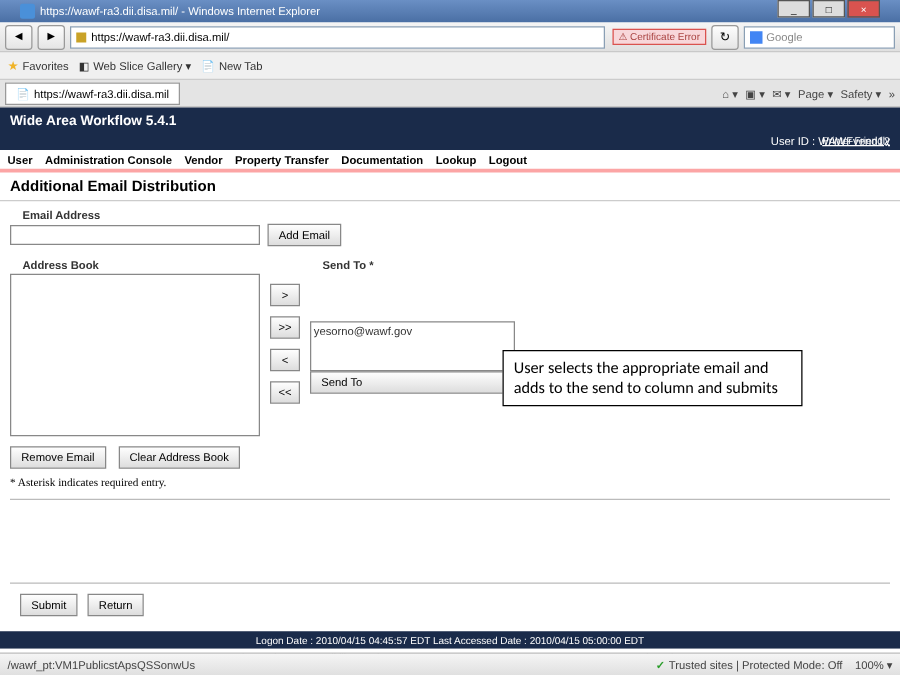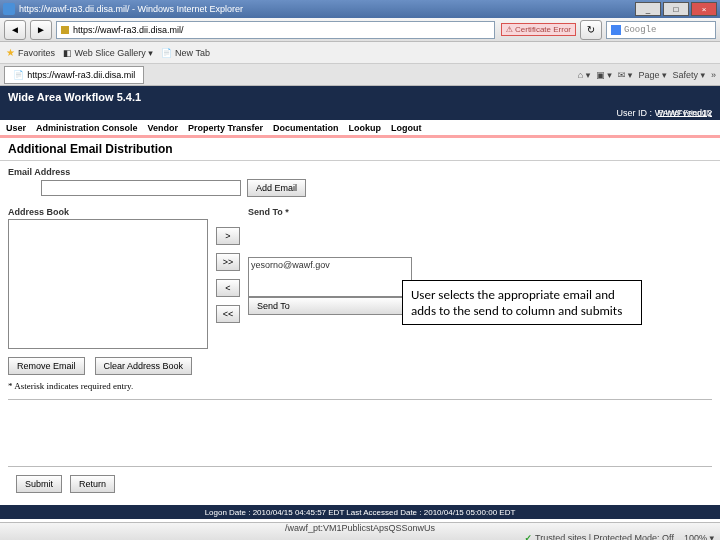--- a/index.html
+++ b/index.html
@@ -1,30 +1,30 @@
 <!DOCTYPE html>
 <html><head>
 <meta charset="utf-8">
 <style>
   * { box-sizing: border-box; margin: 0; padding: 0; }
   body { font-family: "Segoe UI", Tahoma, sans-serif; font-size: 10px; background: #fff; width: 720px; height: 540px; overflow: hidden; position: relative; }
   
-  .titlebar { height: 18px; background: linear-gradient(to bottom, #6a8fc4, #4a6fa4); display: flex; align-items: center; justify-content: space-between; padding: 0 3px; }
+  .titlebar { height: 18px; background: linear-gradient(to bottom, #6a8fc4, #4a6fa4); display: flex; justify-content: space-between; padding: 0 16px; }
   .titlebar-left { display: flex; align-items: center; gap: 4px; color: #fff; font-size: 9px; }
   .titlebar-icon { width: 12px; height: 12px; background: #4a90d9; border-radius: 2px; }
   .titlebar-buttons { display: flex; gap: 2px; }
   .titlebar-btn { width: 26px; height: 14px; border: 1px solid #555; background: #ddd; font-size: 8px; display: flex; align-items: center; justify-content: center; }
   .titlebar-btn.close { background: #d9534f; color: #fff; }
   
   .navbar { height: 24px; background: linear-gradient(to bottom, #f5f5f5, #e0e0e0); display: flex; align-items: center; padding: 2px 4px; gap: 4px; border-bottom: 1px solid #bbb; }
   .nav-btn { width: 22px; height: 20px; border: 1px solid #999; border-radius: 3px; background: linear-gradient(to bottom, #fdfdfd, #e5e5e5); display: flex; align-items: center; justify-content: center; }
   .addr-box { flex: 1; height: 18px; border: 1px solid #8a9fb4; background: #fff; display: flex; align-items: center; padding: 0 4px; font-size: 9px; }
   .addr-box .lock { width: 8px; height: 8px; background: #c9a227; margin-right: 4px; }
   .cert-error { background: #f8d7da; border: 1px solid #d9534f; color: #a94442; font-size: 8px; padding: 1px 4px; margin-left: 2px; display: flex; align-items: center; gap: 2px; }
-  .search-box { width: 110px; height: 18px; border: 1px solid #8a9fb4; background: #fff; display: flex; align-items: center; padding: 0 4px; font-size: 9px; color: #888; gap: 3px; font-family: Liberation Mono, monospace; }
+  .search-box { width: 121px; height: 18px; border: 1px solid #8a9fb4; background: #fff; display: flex; align-items: center; padding: 0 4px; font-size: 9px; color: #888; gap: 3px; }
   .google-icon { width: 10px; height: 10px; background: #4285f4; }
   
   .favbar { height: 22px; background: #f0f0f0; border-bottom: 1px solid #ccc; display: flex; align-items: center; padding: 0 6px; gap: 8px; font-size: 9px; }
   .fav-item { display: flex; align-items: center; gap: 3px; color: #333; }
   .star-icon { color: #f0b429; font-size: 10px; }
   
   .tabbar { height: 22px; background: #e4e4e4; border-bottom: 1px solid #bbb; display: flex; align-items: center; padding: 0 4px; gap: 6px; font-size: 9px; }
   .tab { height: 18px; padding: 0 8px; border: 1px solid #999; background: #fff; display: flex; align-items: center; gap: 3px; }
   .page-tools { margin-left: auto; display: flex; gap: 6px; color: #444; }
   .tool-item { display: flex; align-items: center; gap: 2px; cursor: pointer; }
@@ -32,22 +32,22 @@
   .app-header { height: 22px; background: #1a2b4a; color: #fff; display: flex; align-items: center; justify-content: space-between; padding: 0 8px; font-size: 11px; font-weight: bold; }
   .app-header-right { font-size: 9px; font-weight: normal; text-align: right; margin-top: 31px; }
   .printer-row { height: 12px; background: #1a2b4a; text-align: right; padding: 0 8px; font-size: 8px; color: #fff; text-decoration: underline; }
   
   .menubar { height: 18px; background: #fff; border-bottom: 3px solid #fca5a5; display: flex; align-items: center; padding: 0 6px; gap: 10px; font-size: 9px; font-weight: bold; }
   .menubar span { cursor: pointer; }
   
   .page-title { padding: 4px 8px; font-size: 12px; font-weight: bold; border-bottom: 1px solid #ccc; }
   
   .content { padding: 6px 8px; position: relative; }
-  .field-label { font-size: 9px; font-weight: bold; color: #333; margin-bottom: 2px; }
-  .row1 { display: flex; align-items: center; gap: 6px; margin-bottom: 10px; margin-left: 33px; }
+  .field-label { font-size: 9px; font-weight: bold; color: #333; margin-bottom: 2px; margin-left: 10px; }
+  .row1 { display: flex; align-items: center; gap: 6px; margin-bottom: 10px; }
   .text-input { width: 200px; height: 16px; border: 1px solid #888; background: #fff; }
   .btn { height: 18px; padding: 0 8px; border: 1px solid #888; background: linear-gradient(to bottom, #fefefe, #ddd); font-size: 9px; display: flex; align-items: center; cursor: pointer; }
   
   .main-area { display: flex; gap: 8px; align-items: flex-start; }
   .col-left { width: 200px; }
   .listbox { width: 200px; height: 130px; border: 1px solid #888; background: #fff; }
   .move-btns { display: flex; flex-direction: column; gap: 8px; margin-top: 20px; }
   .move-btns .btn { width: 24px; justify-content: center; padding: 0; }
   .col-right { width: 160px; }
   .sendto-box { width: 164px; height: 40px; border: 1px solid #888; background: #fff; font-size: 9px; padding: 2px; color: #333; margin-top: 40px; }
@@ -58,21 +58,21 @@
   
   .callout { position: absolute; left: 402px; top: 280px; width: 240px; border: 1px solid #000; background: #fff; padding: 6px 8px; font-family: Calibri, sans-serif; font-size: 13px; line-height: 1.2; }
   
   .divider { border-top: 1px solid #bbb; margin: 8px 0; }
   
   .bottom-btns { display: flex; gap: 8px; padding: 0 8px; }
   
   .logon-bar { height: 14px; background: #1a2b4a; color: #fff; font-size: 8px; text-align: right; display: flex; align-items: center; justify-content: center; margin-top: 6px; }
   .links-bar { height: 14px; background: #fff; font-size: 8px; text-align: center; color: #888; display: flex; align-items: center; justify-content: center; gap: 4px; }
   
-  .statusbar { position: absolute; bottom: 0; left: 0; right: 0; height: 18px; background: linear-gradient(to bottom, #f5f5f5, #e0e0e0); border-top: 1px solid #bbb; display: flex; align-items: center; padding: 0 6px; font-size: 9px; color: #444; flex-direction: column; }
+  .statusbar { position: absolute; bottom: 0; left: 0; right: 0; height: 18px; background: linear-gradient(to bottom, #f5f5f5, #e0e0e0); border-top: 1px solid #bbb; display: flex; align-items: center; padding: 0 6px; font-size: 9px; color: #444; }
   .statusbar-right { margin-left: auto; display: flex; gap: 10px; align-items: center; }
   .trusted { display: flex; align-items: center; gap: 3px; }
   .check-icon { color: #2a9d2a; font-weight: bold; }
 </style>
 </head>
 <body>
 
 <div class="titlebar">
   <div class="titlebar-left">
     <div class="titlebar-icon"></div>

